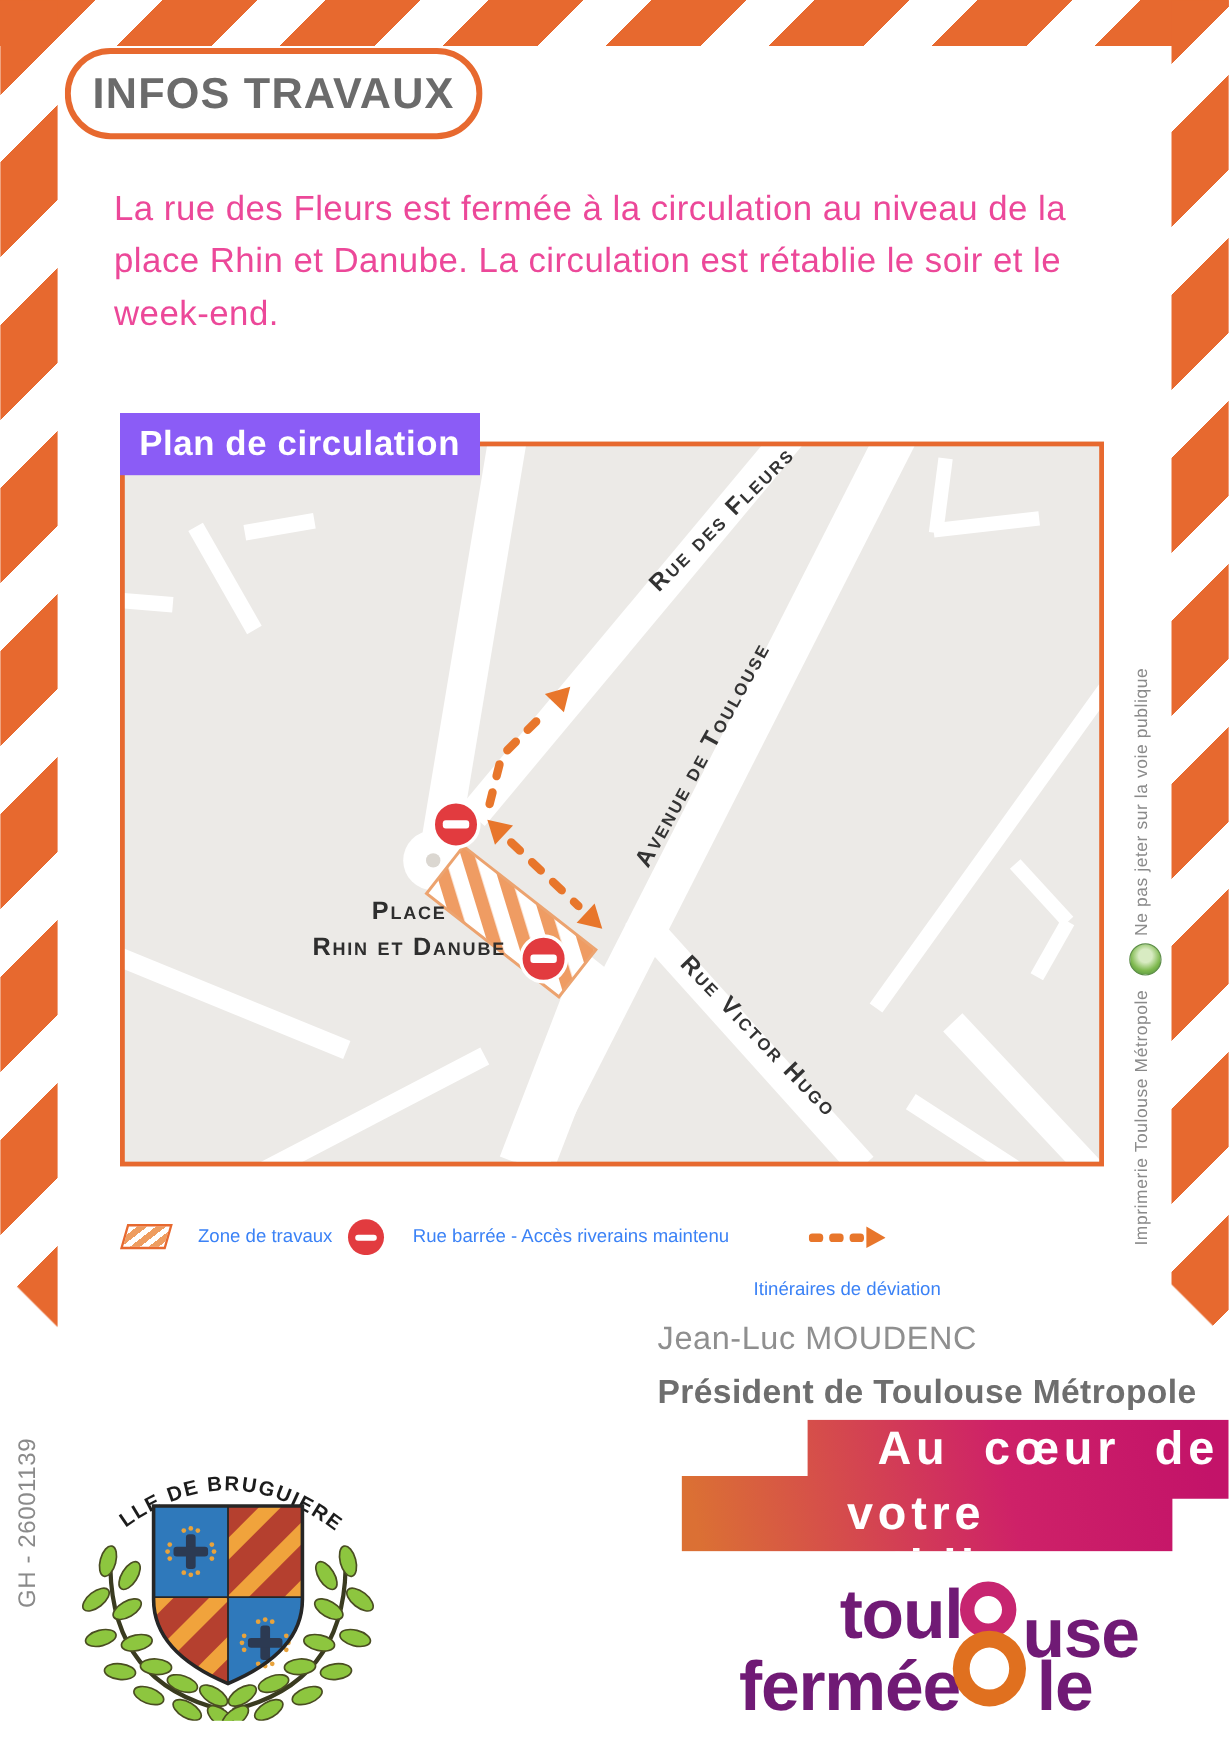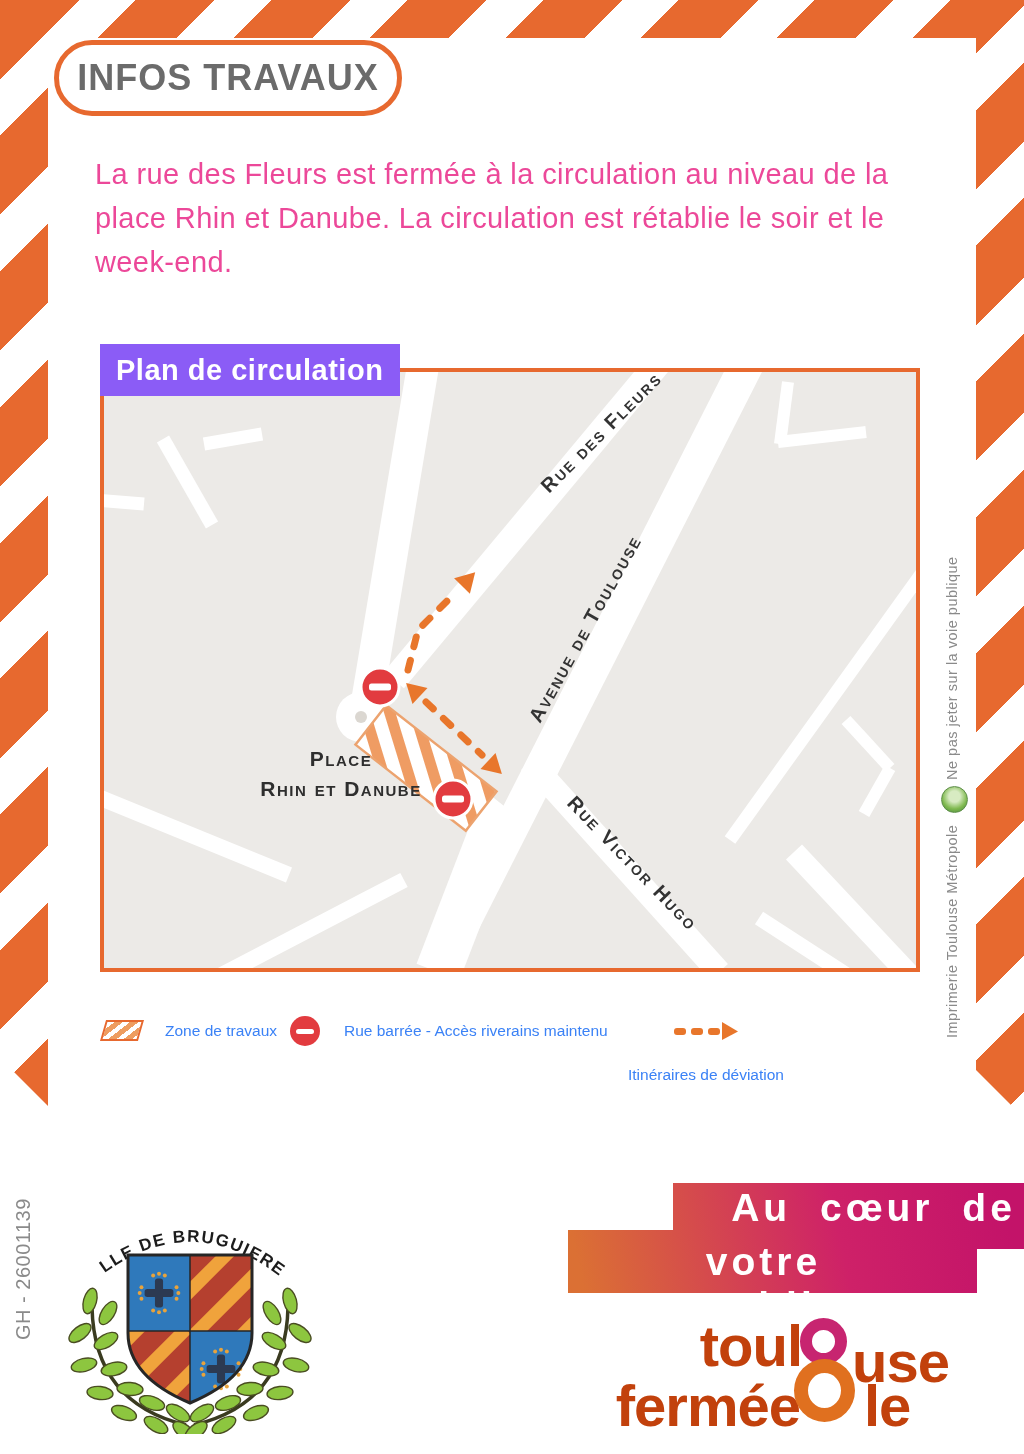--- a/index.html
+++ b/index.html
@@ -71,21 +71,21 @@
     background:linear-gradient(78deg,#DB7034 5%,#CE2168 60%,#C31369 95%);
     clip-path:polygon(113px 0,464px 0,464px 66px,417px 66px,417px 110px,8px 110px,8px 47px,113px 47px);
   }
   .banner-l1, .banner-l2 { position:absolute; color:#fff; font-weight:bold;
     font-size:39px; letter-spacing:4px; word-spacing:14px; text-align:center;margin-left:25px; }
   .banner-l1 { left:113px; width:351px; top:3px; }
   .banner-l2 { left:8px;  width:341px; top:57px; }
 
   
   .tm-logo { position:absolute; left:560px; top:1312px; width:456px; height:142px;
-             font-weight:bold; color:#c2410c; font-size:58px; letter-spacing:-1px; }
+             font-weight:bold; color:#701a75; font-size:58px; letter-spacing:-1px; }
   .tm-logo span { position:absolute; white-space:nowrap; }
   .tm-toul   { right:214px; top:0; }
   .tm-use    { left:292px;  top:16px; }
   .tm-metrop { right:216px; top:60px; }
   .tm-le     { left:304px;  top:60px; }
   .ring { position:absolute; border-radius:50%; background:transparent; }
   .ring-top    { left:240px; top:6px;  width:47px; height:47px; border:12px solid #C72570; }
   .ring-bottom { left:234px; top:47px; width:61px; height:63px; border:14px solid #E0701F; }
 
   
@@ -195,20 +195,24 @@
   <div class="legend-item" style="left:628px; top:1020px;flex-direction:column;">
     <svg width="64" height="22">
       <rect x="0" y="8" width="12" height="7" rx="3" fill="#E8762B"></rect>
       <rect x="17" y="8" width="12" height="7" rx="3" fill="#E8762B"></rect>
       <rect x="34" y="8" width="12" height="7" rx="3" fill="#E8762B"></rect>
       <path d="M 48,2 L 64,11.5 L 48,20 Z" fill="#E8762B"></path>
     </svg>
     <span>Itinéraires de déviation</span>
   </div>
 
+  <div class="sig" style="left:548px; top:1100px;">
+    <div class="sig-name">Jean-Luc MOUDENC</div>
+    <div class="sig-role">Président de Toulouse Métropole</div>
+  </div>
 
   <div class="banner">
     <div class="banner-l1">Au cœur de</div>
     <div class="banner-l2">votre quotidien</div>
   </div>
 
   <div class="tm-logo">
     <span class="tm-toul">toul</span>
     <span class="tm-use">use</span>
     <span class="tm-metrop">fermée</span>

